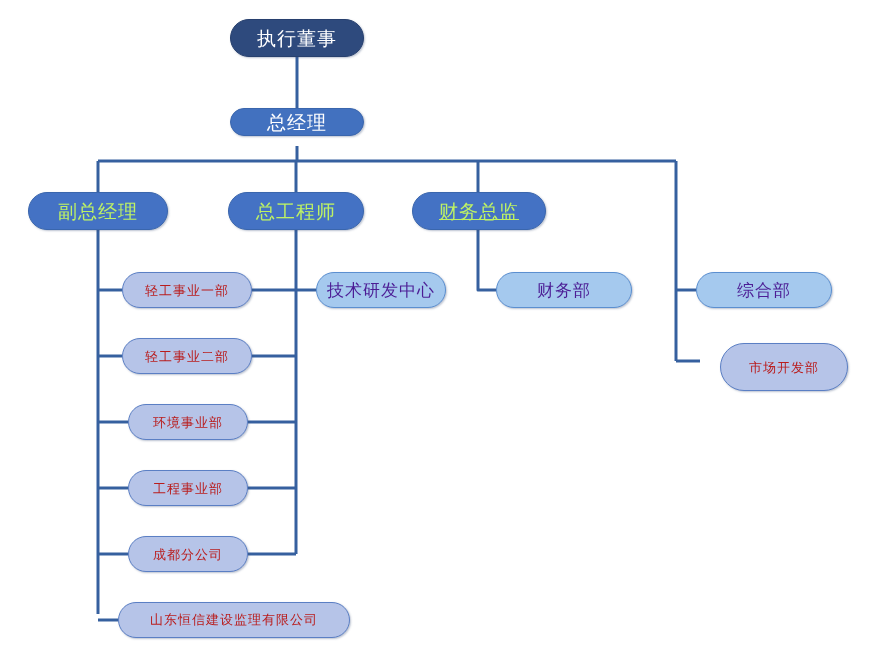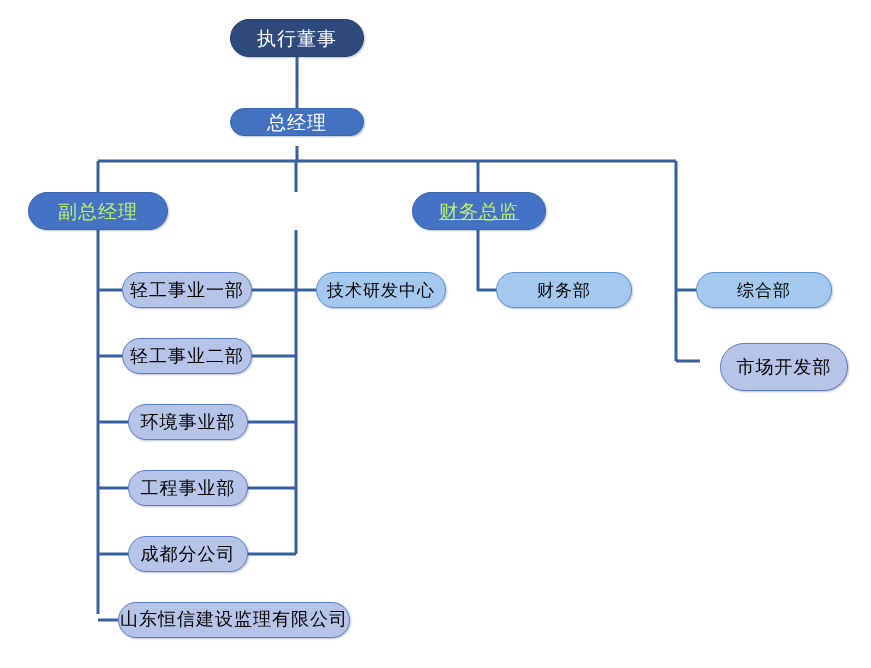--- a/index.html
+++ b/index.html
@@ -58,28 +58,28 @@
   }
   .lvl-vp {
     background: #4472c4;
     border-color: #3a66ad;
     color: #bef264;
     font-size: 19px;
   }
   .lvl-dept-light {
     background: #a5c9ee;
     border-color: #5b8fd0;
-    color: #000000;
+    color: #4c1d95;
     font-size: 17px;
   }
   .lvl-dept-lav {
     background: #b6c4e8;
     border-color: #5b7fc4;
-    color: #000000;
-    font-size: 18px;
+    color: #b91c1c;
+    font-size: 13px;
   }
 </style>
 </head>
 <body>
 
 <div id="chart-canvas">
 
   <svg id="connector-layer" viewBox="0 0 871 668" width="871" height="668" aria-hidden="true">
     <g fill="none" stroke="#36609f" stroke-width="3" stroke-linecap="butt" stroke-linejoin="round">
 
@@ -123,20 +123,23 @@
   </div>
 
   <div class="node lvl-gm" style="left:230px; top:108px; width:134px; height:28px;">
     <span class="node-label">总经理</span>
   </div>
 
   <div class="node lvl-vp" style="left:28px; top:192px; width:140px; height:38px;">
     <span class="node-label">副总经理</span>
   </div>
 
+  <div class="node lvl-vp" style="left:228px; top:192px; width:136px; height:38px;">
+    <span class="node-label">总工程师</span>
+  </div>
 
   <div class="node lvl-vp" style="left:412px; top:192px; width:134px; height:38px;text-decoration:underline;">
     <span class="node-label">财务总监</span>
   </div>
 
   <div class="node lvl-dept-lav" style="left:122px; top:272px; width:130px; height:36px;">
     <span class="node-label">轻工事业一部</span>
   </div>
 
   <div class="node lvl-dept-lav" style="left:122px; top:338px; width:130px; height:36px;">

